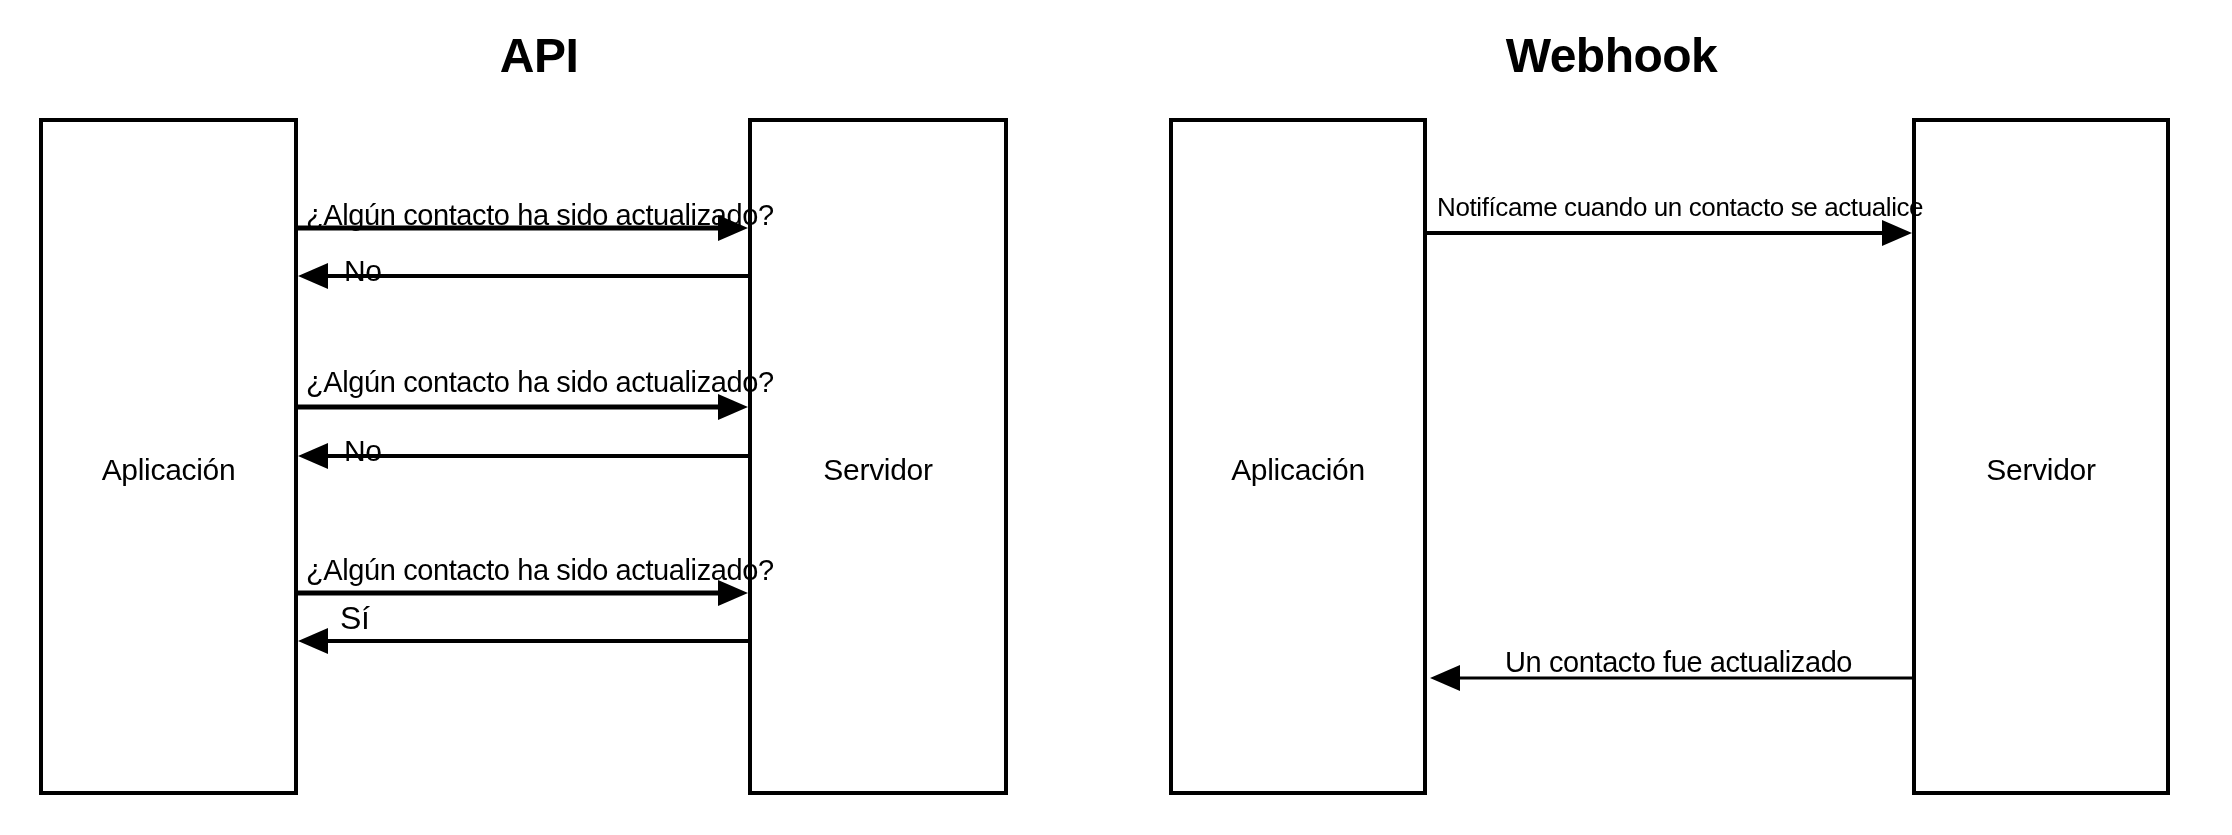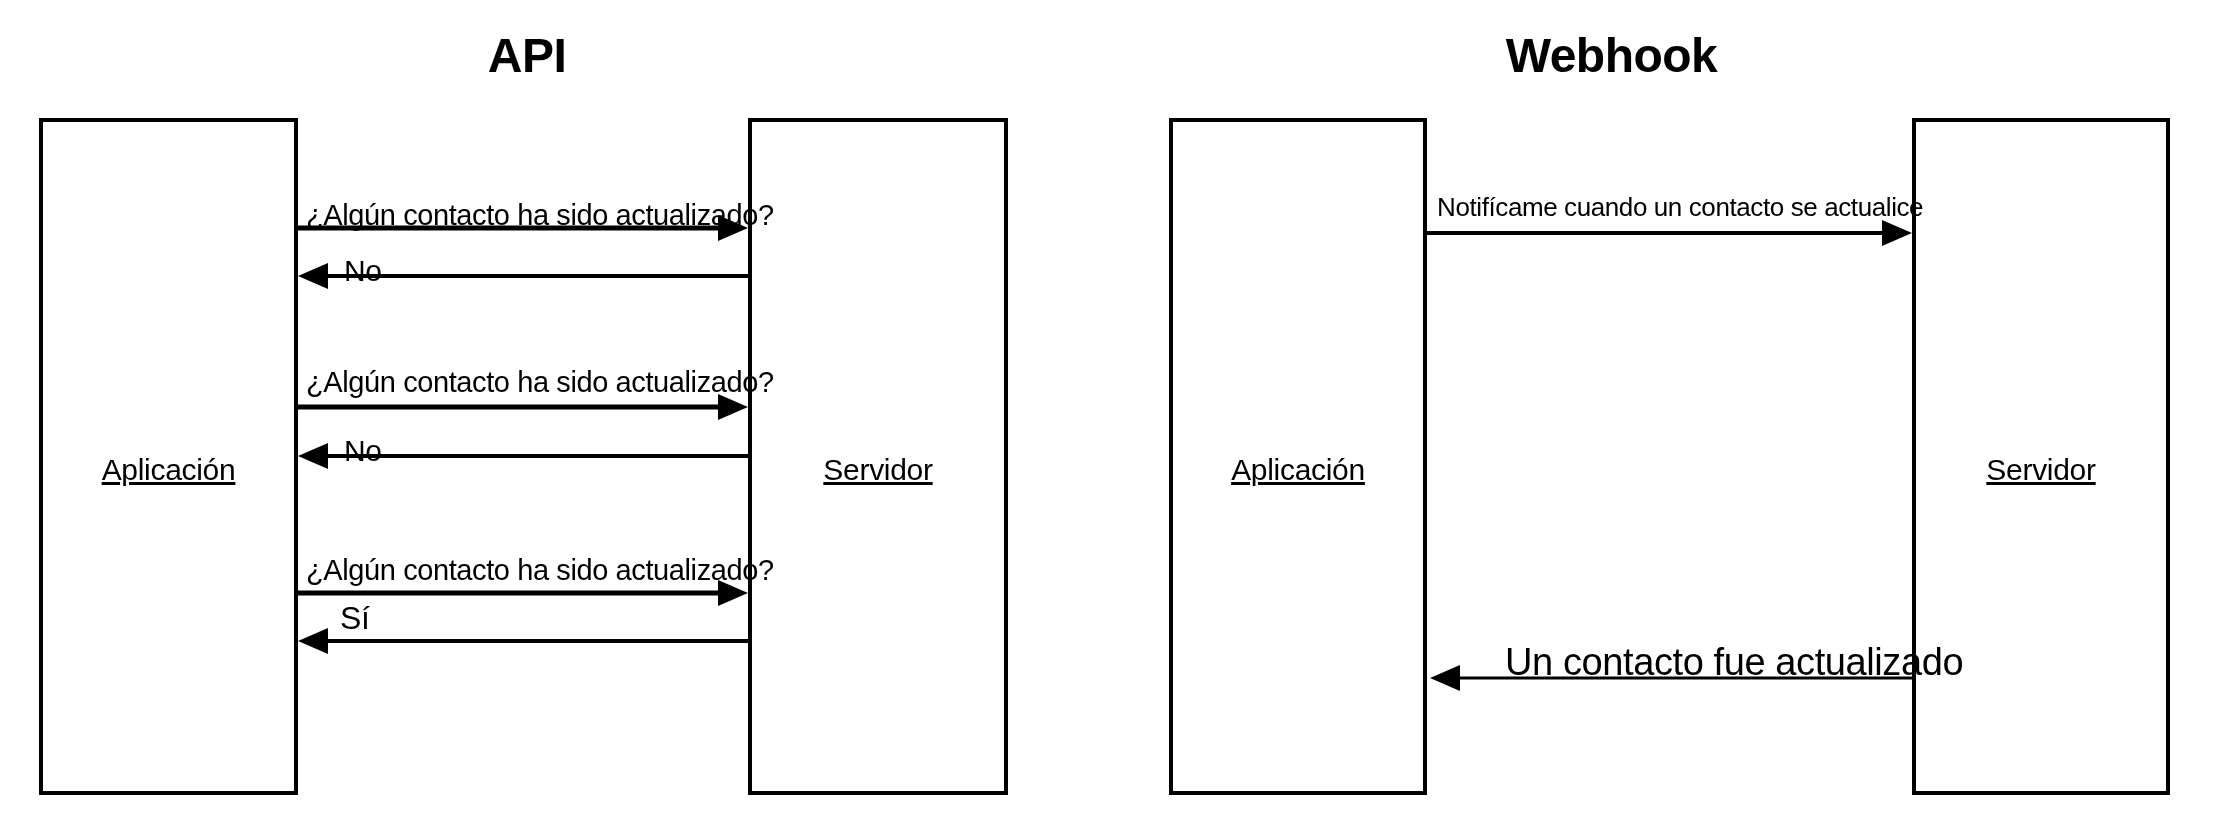--- a/index.html
+++ b/index.html
@@ -26,21 +26,20 @@
     background:#ffffff;
     box-sizing:border-box;
     display:flex;
     align-items:center;
     justify-content:center;
     padding-top:26px;
   }
   .actor-label{
     font-size:30px;
     letter-spacing:-0.3px;
-    text-decoration:underline;
   }
   .msg{
     position:absolute;
     white-space:nowrap;
     line-height:36px;
     letter-spacing:-0.4px;
     margin-top:14px;
   }
   .arrow{position:absolute;height:26px;}
   .arrow .shaft{
@@ -62,21 +61,21 @@
     border-bottom:13px solid transparent;
     border-right:30px solid #000000;
   }
 </style>
 </head>
 <body>
 
 <div class="canvas">
 
   <section>
-    <h1 class="title" style="left:302px;top:30px;width:450px;">API</h1>
+    <h1 class="title" style="left:314px;top:30px;width:450px;">API</h1>
 
     <div class="actor-box" style="left:39px;top:118px;width:259px;height:677px;">
       <span class="actor-label">Aplicación</span>
     </div>
 
     <div class="actor-box" style="left:748px;top:118px;width:260px;height:677px;">
       <span class="actor-label">Servidor</span>
     </div>
 
     <div class="msg" style="left:306px;top:183px;font-size:29px;">¿Algún contacto ha sido actualizado?</div>
@@ -126,20 +125,20 @@
     <div class="actor-box" style="left:1912px;top:118px;width:258px;height:677px;">
       <span class="actor-label">Servidor</span>
     </div>
 
     <div class="msg" style="left:1437px;top:175px;font-size:26px;">Notifícame cuando un contacto se actualice</div>
     <div class="arrow right" style="left:1427px;top:220px;width:485px;">
       <i class="shaft" style="height:4px;"></i>
       <i class="head"></i>
     </div>
 
-    <div class="msg" style="left:1505px;top:630px;font-size:38px;">Un contacto fue actualizado</div>
+    <div class="msg" style="left:1505px;top:630px;font-size:29px;">Un contacto fue actualizado</div>
     <div class="arrow left" style="left:1430px;top:665px;width:482px;">
       <i class="shaft" style="height:3px;"></i>
       <i class="head"></i>
     </div>
   </section>
 
 </div>
 
 </body></html>

